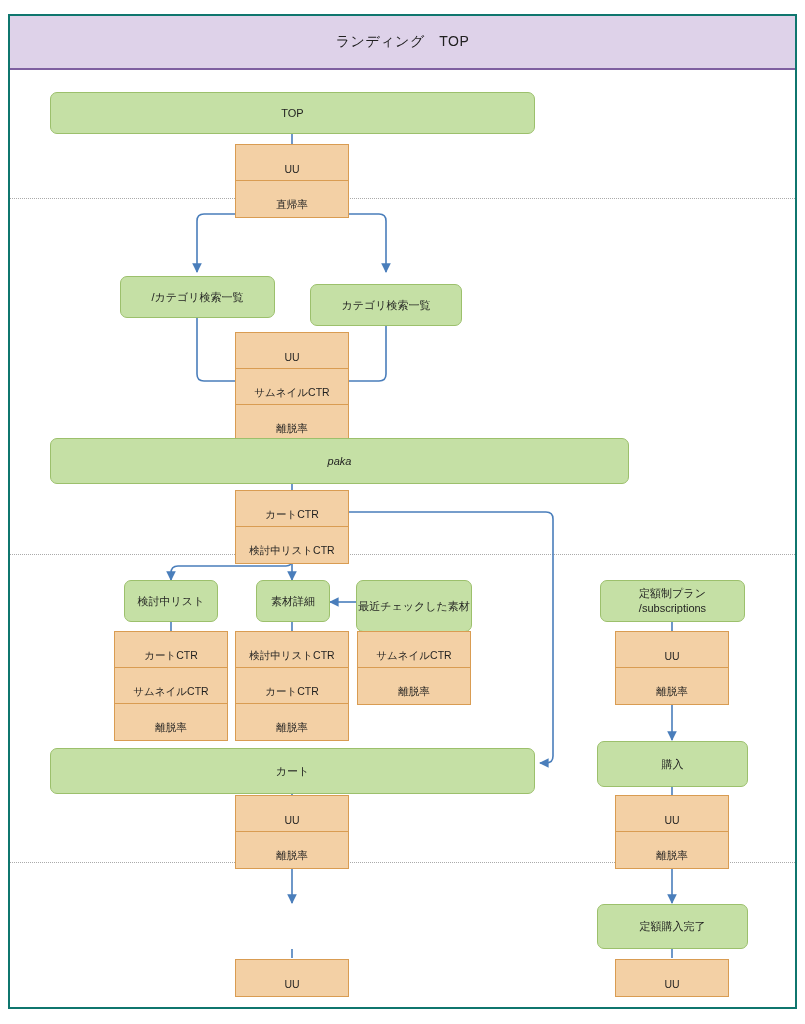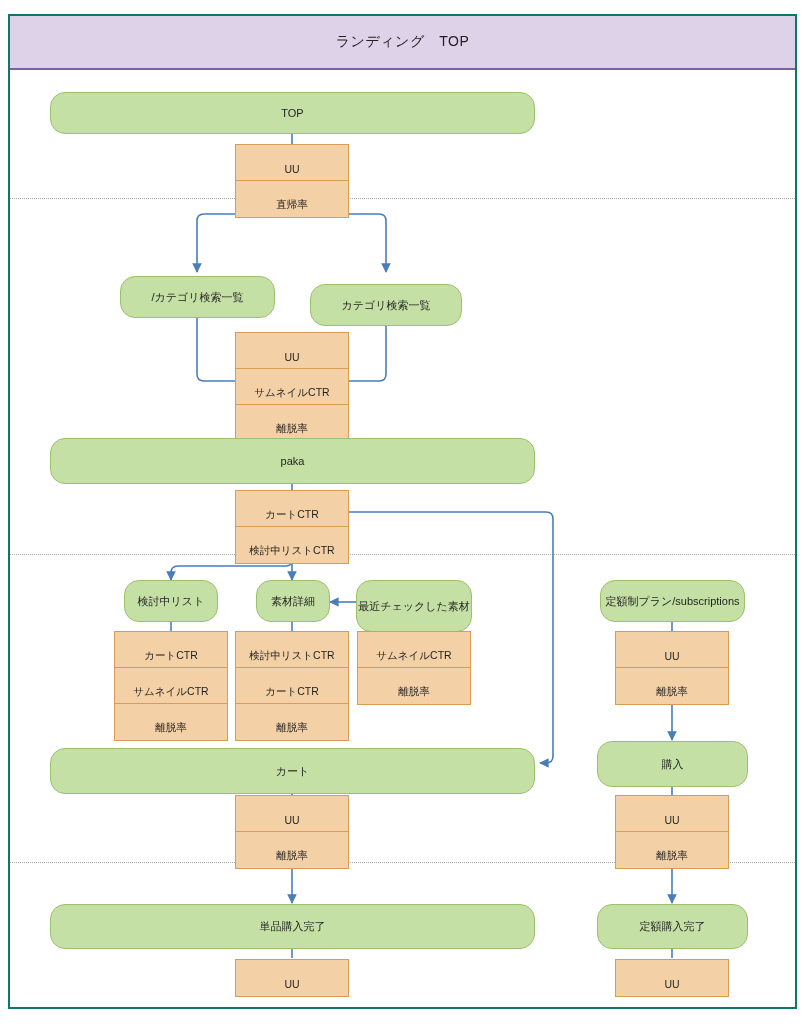--- a/index.html
+++ b/index.html
@@ -69,21 +69,21 @@
     align-items: center;
     justify-content: center;
     text-align: center;
     font-size: 11px;
     line-height: 1.35;
     color: #1f1f1f;
   }
   .page {
     background: #c5e0a5;
     border: 1px solid #9cc06c;
-    border-radius: 15px;
+    border-radius: 7px;
   }
   .metric-group {
     position: absolute;
     box-sizing: border-box;
     border: 1px solid #d99c52;
     background: #f3d0a5;
   }
   .metric {
     box-sizing: border-box;
     height: 24px;
@@ -186,21 +186,21 @@
   <div class="node page" style="left:310px; top:276px; width:152px; height:42px;margin-top:8px;">
     <span>カテゴリ検索一覧</span>
   </div>
 
   <div class="metric-group" style="left:235px; top:332px; width:114px;">
     <div class="metric">UU</div>
     <div class="metric">サムネイルCTR</div>
     <div class="metric">離脱率</div>
   </div>
 
-  <div class="node page" style="left:50px; top:438px; width:485px; height:46px;">
+  <div class="node page" style="left:50px; top:438px; width:579px; height:46px;font-style:italic;">
     <span>paka</span>
   </div>
   <div class="metric-group" style="left:235px; top:490px; width:114px;">
     <div class="metric">カートCTR</div>
     <div class="metric">検討中リストCTR</div>
   </div>
 
   <div class="node page" style="left:124px; top:580px; width:94px; height:42px;">
     <span>検討中リスト</span>
   </div>
@@ -220,21 +220,21 @@
   </div>
 
   <div class="node page" style="left:356px; top:580px; width:116px; height:52px;">
     <span>最近チェックした素材</span>
   </div>
   <div class="metric-group" style="left:357px; top:631px; width:114px;">
     <div class="metric">サムネイルCTR</div>
     <div class="metric">離脱率</div>
   </div>
 
-  <div class="node page" style="left:600px; top:580px; width:145px; height:42px; ">
+  <div class="node page" style="left:600px; top:580px; width:145px; height:42px; flex-direction:column;">
     <span>定額制プラン</span>
     <span>/subscriptions</span>
   </div>
   <div class="metric-group" style="left:615px; top:631px; width:114px;">
     <div class="metric">UU</div>
     <div class="metric">離脱率</div>
   </div>
 
   <div class="node page" style="left:50px; top:748px; width:485px; height:46px;">
     <span>カート</span>
@@ -245,23 +245,20 @@
   </div>
 
   <div class="node page" style="left:597px; top:741px; width:151px; height:46px;">
     <span>購入</span>
   </div>
   <div class="metric-group" style="left:615px; top:795px; width:114px;">
     <div class="metric">UU</div>
     <div class="metric">離脱率</div>
   </div>
 
-  <div class="node page" style="left:50px; top:904px; width:485px; height:45px;">
-    <span>単品購入完了</span>
-  </div>
   <div class="metric-group" style="left:235px; top:959px; width:114px;">
     <div class="metric">UU</div>
   </div>
 
   <div class="node page" style="left:597px; top:904px; width:151px; height:45px;">
     <span>定額購入完了</span>
   </div>
   <div class="metric-group" style="left:615px; top:959px; width:114px;">
     <div class="metric">UU</div>
   </div>

